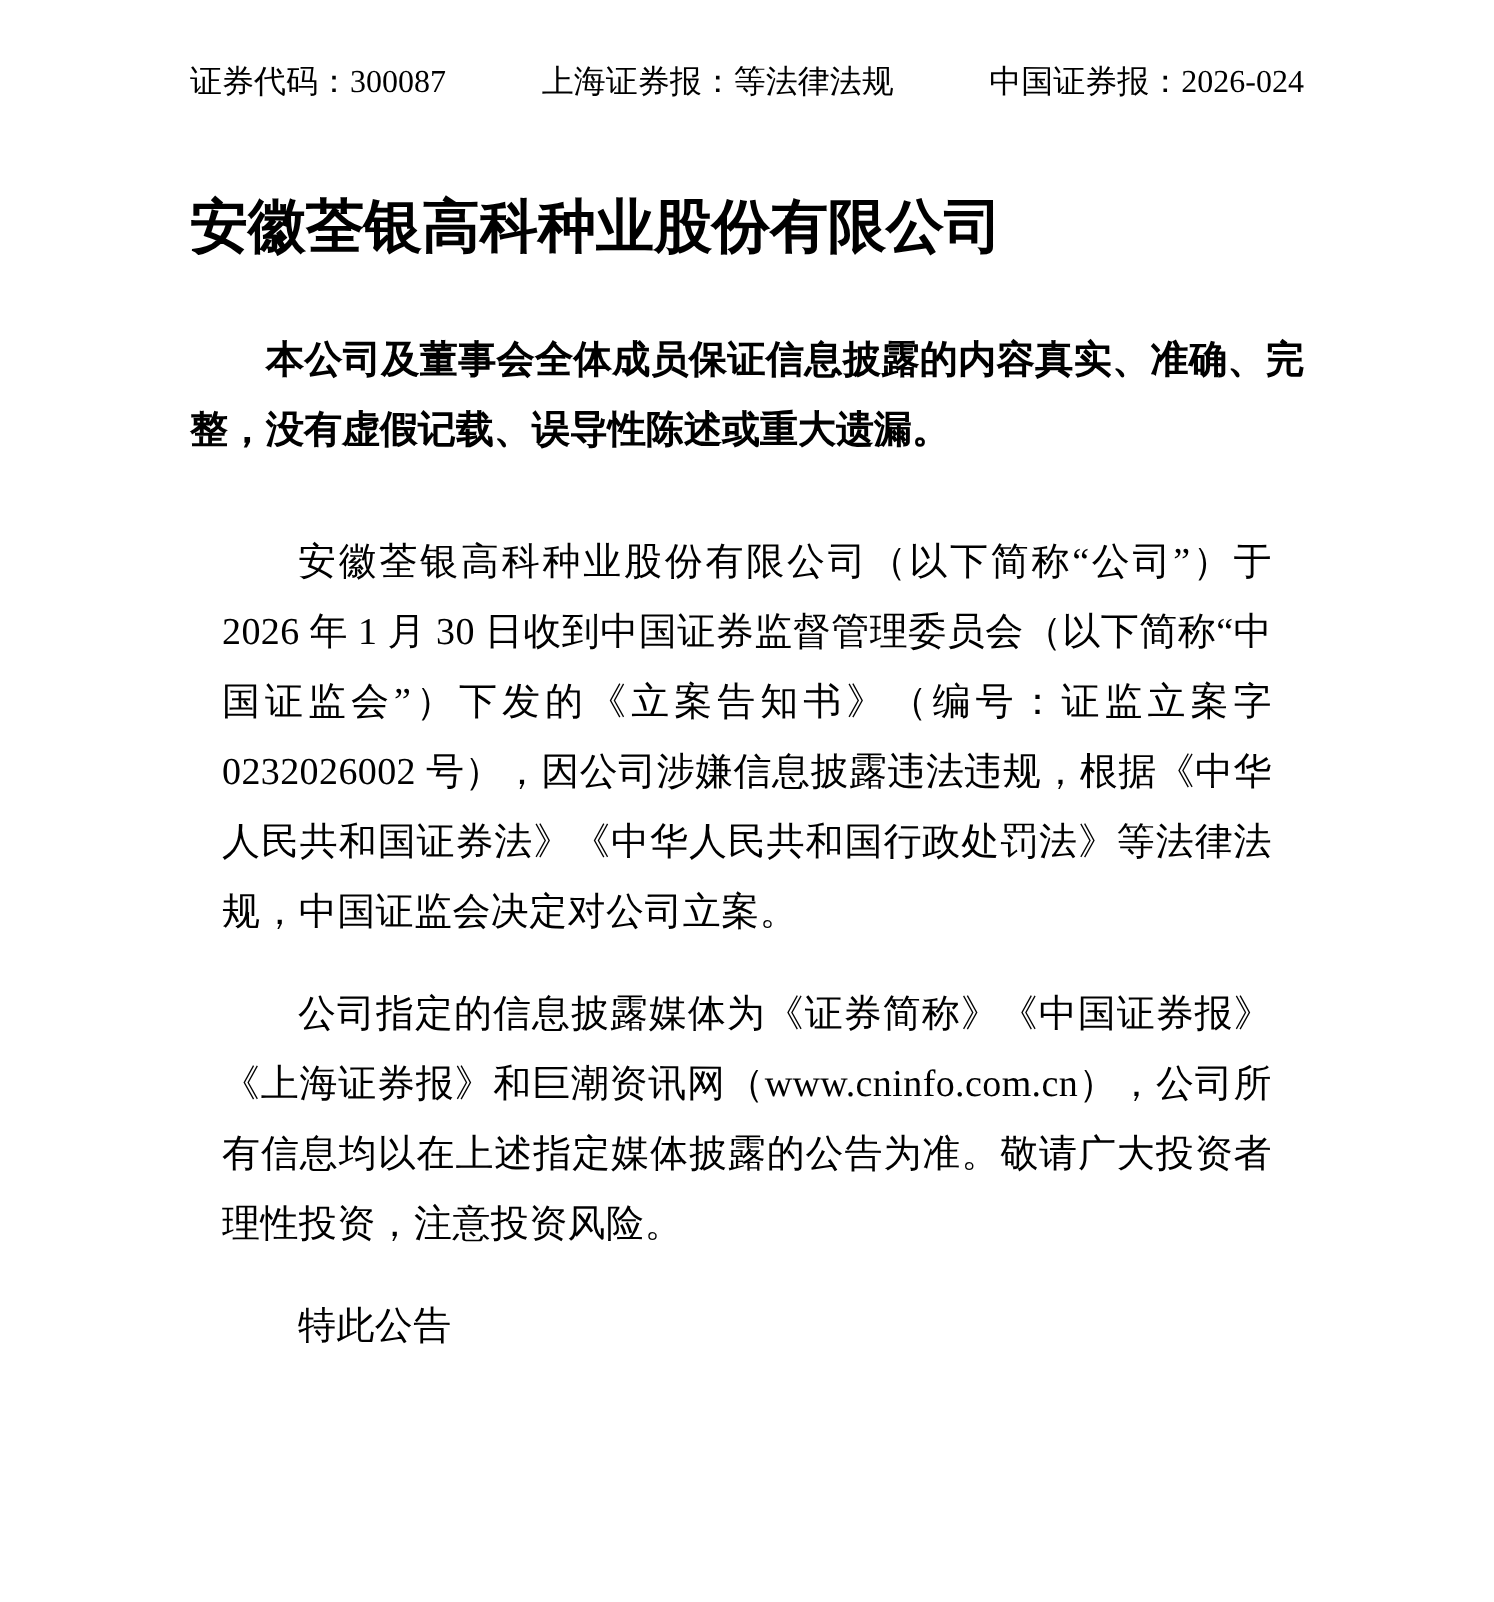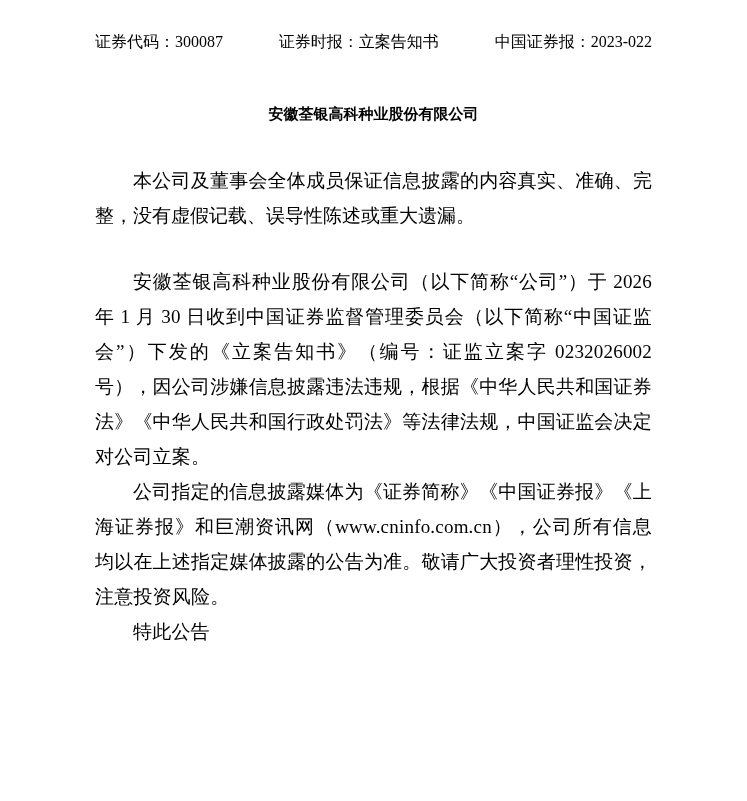--- a/index.html
+++ b/index.html
@@ -24,59 +24,58 @@
   .doc-header {
     display: flex;
     justify-content: space-between;
     align-items: baseline;
     font-size: 16px;
     line-height: 16px;
     white-space: nowrap;
   }
   .doc-title {
     margin: 46px 0 0 0;
-    text-align: center;
-    font-size: 15px;
+    font-size: 29px;
     font-weight: bold;
     line-height: 37px;
   }
   .doc-title .title-line {
     display: block;
   }
   .disclaimer {
     margin: 30px 0 0 0;
     font-size: 19px;
-    font-weight: normal;
+    font-weight: bold;
     line-height: 35px;
     text-align: justify;
     text-justify: inter-ideograph;
     text-indent: 2em;
   }
   .para {
-    margin: 0;
+    margin: 16px;
     font-size: 19px;
     line-height: 35px;
     text-align: justify;
     text-justify: inter-ideograph;
     text-indent: 2em;
     letter-spacing: 0.2px;
   }
   .para.first {
     margin-top: 31px;
   }
 </style>
 </head>
 <body>
 
 <div class="doc">
 
   <div class="doc-header">
     <span class="hdr-item"><span>证券代码：</span><span>300087</span></span>
-    <span class="hdr-item"><span>证券时报：</span><span>立案告知书</span></span>
-    <span class="hdr-item"><span>中国证券报：</span><span>2023-022</span></span>
+    <span class="hdr-item"><span>上海证券报：</span><span>等法律法规</span></span>
+    <span class="hdr-item"><span>中国证券报：</span><span>2026-024</span></span>
   </div>
 
   <h1 class="doc-title">
     <span class="title-line">安徽荃银高科种业股份有限公司</span>
   </h1>
 
   <p class="disclaimer">本公司及董事会全体成员保证信息披露的内容真实、准确、完整，没有虚假记载、误导性陈述或重大遗漏。</p>
 
   <p class="para first">安徽荃银高科种业股份有限公司（以下简称“公司”）于 2026 年 1 月 30 日收到中国证券监督管理委员会（以下简称“中国证监会”）下发的《立案告知书》（编号：证监立案字 0232026002 号），因公司涉嫌信息披露违法违规，根据《中华人民共和国证券法》《中华人民共和国行政处罚法》等法律法规，中国证监会决定对公司立案。</p>
 

